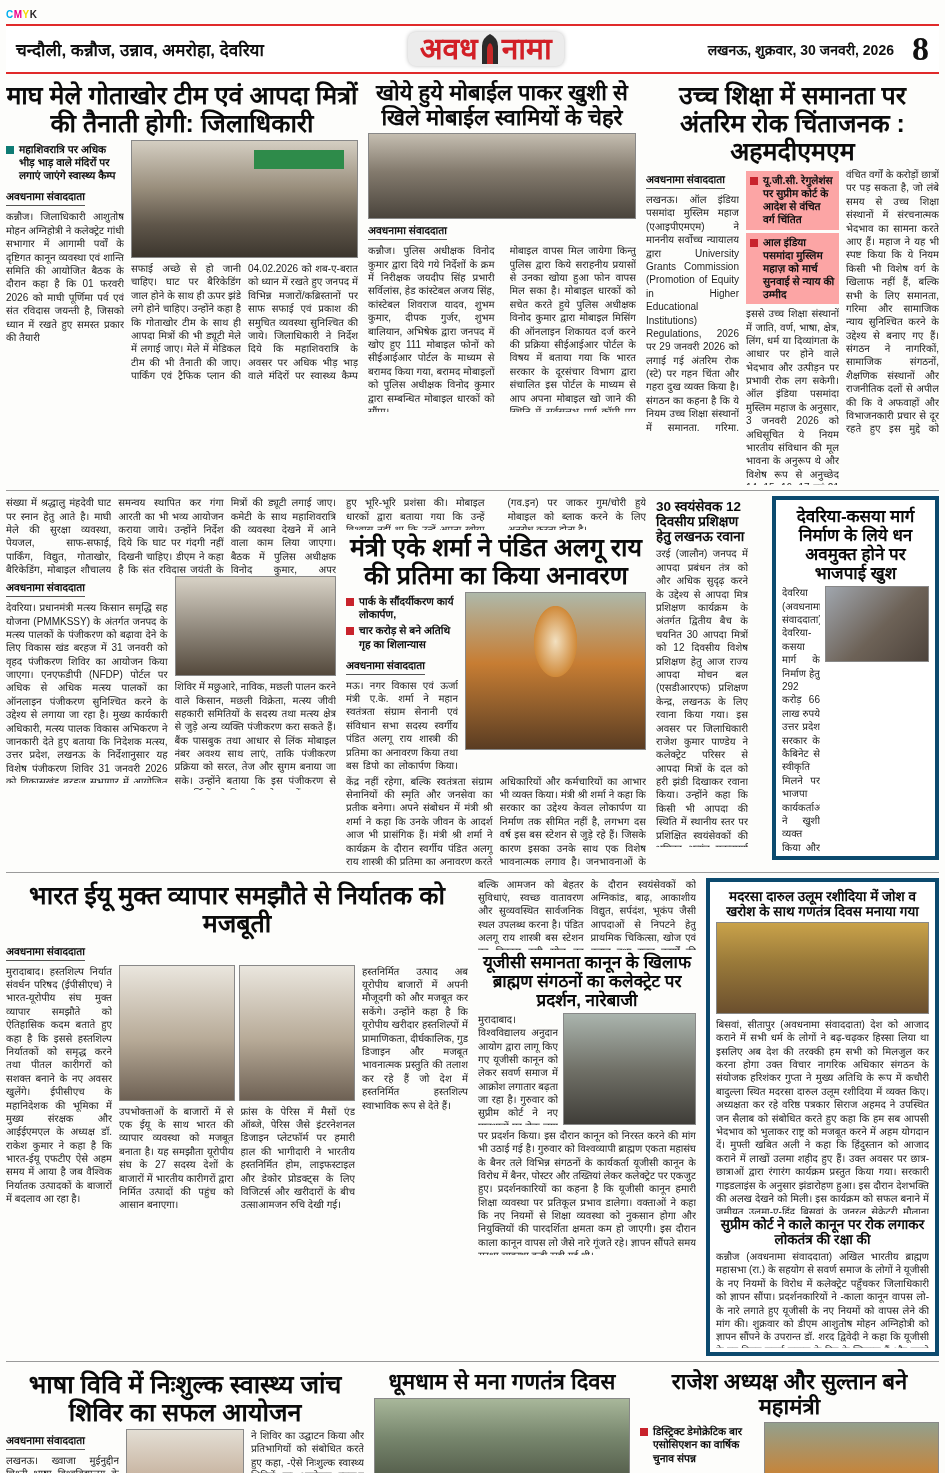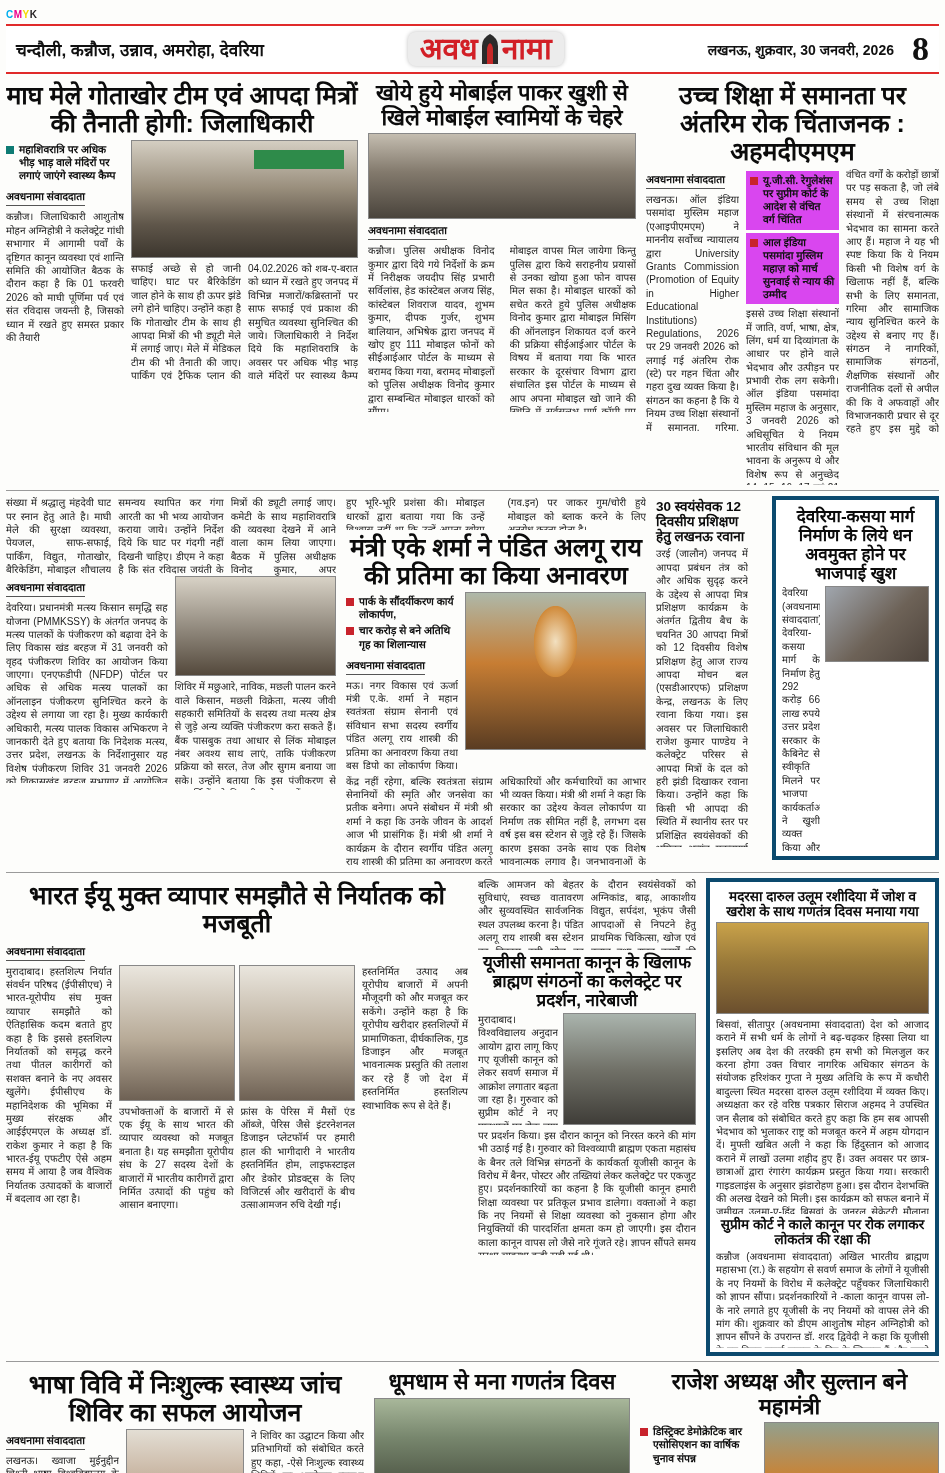--- a/index.html
+++ b/index.html
@@ -28,21 +28,21 @@
   .h-xl{font-size:25px;}
   .h-lg{font-size:22px;}
   .h-md{font-size:17px;}
   .h-sm{font-size:13.5px;}
   .byline{font-weight:bold;font-size:10.5px;border-bottom:1px solid #555;padding-bottom:2px;margin:4px 0;display:inline-block;}
   .body-txt{font-size:10px;line-height:1.34;text-align:justify;overflow:hidden;color:#1c1c1c;}
   .bullet{display:flex;gap:5px;font-weight:bold;font-size:10.5px;line-height:1.25;margin:3px 0;}
   .bullet .sq{flex:0 0 8px;width:8px;height:8px;margin-top:3px;}
   .sq-teal{background:#0e7b74;}
   .sq-red{background:#c8232c;}
-  .bullet.mint{background:#d946ef;padding:3px 4px;}
+  .bullet.mint{background:#fca5a5;padding:3px 4px;}
   .row{display:flex;gap:10px;}
   .col{min-width:0;}
   .hr{border-top:1px solid #9a9a9a;margin:5px 0;}
   .boxed{border:4px solid #0c4a6e;padding:4px 6px;background:#fff;}
 
   
   .photo{position:relative;border:1px solid #888;overflow:hidden;}
   .p-meeting{background:linear-gradient(180deg,#d4cec2 0%,#9a8f7d 40%,#5f564a 72%,#3c362e 100%);}
   .p-meeting .banner{position:absolute;top:8%;right:6%;width:40%;height:16%;background:#2e8b4a;}
   .p-crowd{background:linear-gradient(180deg,#c4bdb0,#837a6d 45%,#4a443c);}

